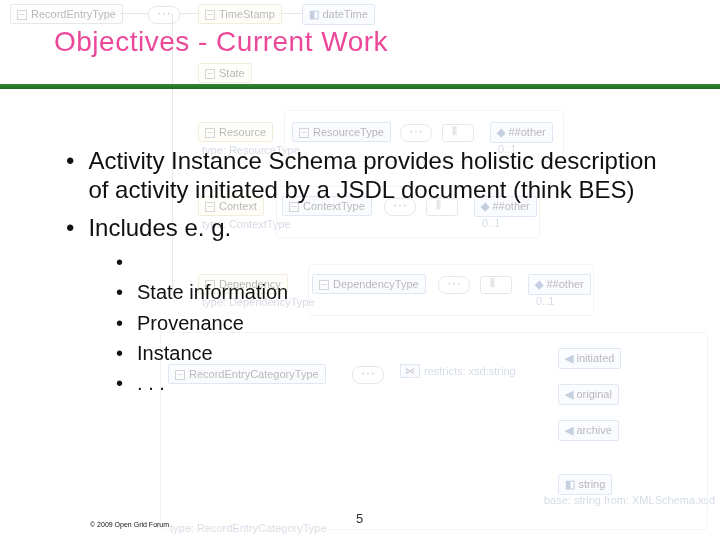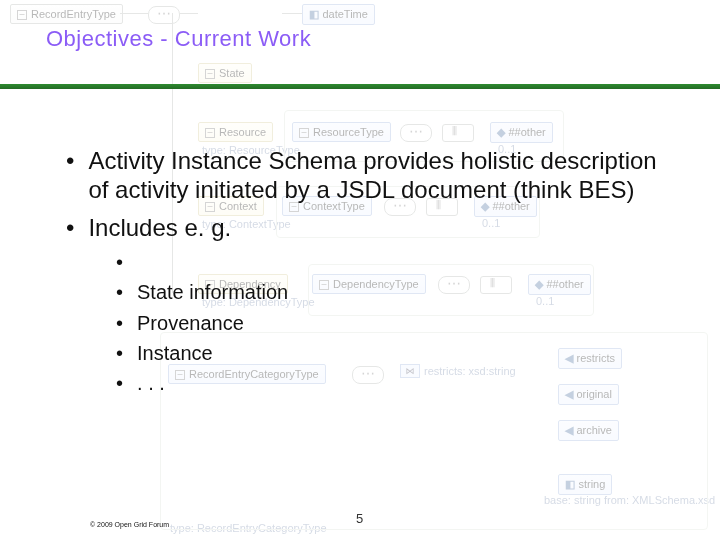--- a/index.html
+++ b/index.html
@@ -11,38 +11,39 @@
 .xsd-box .sq::before{content:"–";display:block;font-size:9px;line-height:7px;text-align:center;color:#666}
 .xsd-conn{position:absolute;background:#b8bcb8;height:1px}
 .xsd-type{position:absolute;font-size:11px;color:#8899b6}
 .joint{position:absolute;width:30px;height:16px;border:1px solid #b8bcb8;border-radius:8px;background:#fff}
 .joint::after{content:"⋯";position:absolute;left:8px;top:-2px;color:#888;font-size:14px}
 .choicej{position:absolute;width:30px;height:16px;border:1px solid #b8bcb8;border-radius:3px;background:#fff}
 .choicej::after{content:"⫴";position:absolute;left:9px;top:-1px;color:#888;font-size:12px}
 .diamond{position:absolute;width:18px;height:12px;border:1px solid #a8bde0;background:#eef4ff;font-size:9px;text-align:center;line-height:12px;color:#556}
 .ang{display:inline-block;color:#5a7aa8;margin-right:3px;font-weight:bold}
 .content{position:absolute;inset:0}
-.title{position:absolute;top:26px;left:46px;font-size:22px;font-weight:400;color:#8b5cf6;letter-spacing:.5px}
+.title{position:absolute;top:26px;left:54px;font-size:28px;font-weight:400;color:#ec4899;letter-spacing:.5px}
 .rule{position:absolute;top:84px;left:0;right:0;height:5px;background:linear-gradient(#2e8b30,#246b25)}
 .bullets{position:absolute;top:146px;left:66px;right:40px;font-size:24px;color:#111;line-height:1.22}
 .b1{display:flex;margin-bottom:8px}
 .b1 .dot{margin-right:14px}
 .sub{margin-left:50px;font-size:20px}
 .sub .row{display:flex;margin-bottom:6px}
 .sub .dot{margin-right:14px}
 .foot{position:absolute;bottom:12px;left:90px;font-size:7px;color:#111}
 .pnum{position:absolute;bottom:14px;left:356px;font-size:13px;color:#333}
 </style>
 </head>
 <body>
 
 <div class="faded-bg">
 
   <div class="xsd-box" style="top:4px;left:10px"><span class="sq"></span><span>RecordEntryType</span></div>
   <div class="joint" style="top:6px;left:148px"></div>
+  <div class="xsd-box yel" style="top:4px;left:198px"><span class="sq"></span><span>TimeStamp</span></div>
   <div class="xsd-box blue" style="top:4px;left:302px"><span class="ang">◧</span><span>dateTime</span></div>
   <div class="xsd-conn" style="top:13px;left:120px;width:28px"></div>
   <div class="xsd-conn" style="top:13px;left:180px;width:18px"></div>
   <div class="xsd-conn" style="top:13px;left:282px;width:20px"></div>
 
   <div class="xsd-box yel" style="top:63px;left:198px"><span class="sq"></span><span>State</span></div>
 
   <div class="xsd-box yel" style="top:122px;left:198px"><span class="sq"></span><span>Resource</span></div>
   <div class="xsd-box blue" style="top:122px;left:292px"><span class="sq"></span><span>ResourceType</span></div>
   <div class="joint" style="top:124px;left:400px"></div>
@@ -64,21 +65,21 @@
   <div class="joint" style="top:276px;left:438px"></div>
   <div class="choicej" style="top:276px;left:480px"></div>
   <div class="xsd-box blue" style="top:274px;left:528px"><span class="ang">◆</span><span>##other</span></div>
   <div class="xsd-type" style="top:296px;left:202px">type: DependencyType</div>
   <div class="xsd-type" style="top:295px;left:536px">0..1</div>
 
   <div class="xsd-box blue" style="top:364px;left:168px"><span class="sq"></span><span>RecordEntryCategoryType</span></div>
   <div class="joint" style="top:366px;left:352px"></div>
   <div class="diamond" style="top:364px;left:400px">⋈</div>
   <div class="xsd-type" style="top:365px;left:424px">restricts: xsd:string</div>
-  <div class="xsd-box blue" style="top:348px;left:558px"><span class="ang">◀</span><span>restricts</span></div>
+  <div class="xsd-box blue" style="top:348px;left:558px"><span class="ang">◀</span><span>initiated</span></div>
   <div class="xsd-box blue" style="top:384px;left:558px"><span class="ang">◀</span><span>original</span></div>
   <div class="xsd-box blue" style="top:420px;left:558px"><span class="ang">◀</span><span>archive</span></div>
   <div class="xsd-box blue" style="top:474px;left:558px"><span class="ang">◧</span><span>string</span></div>
   <div class="xsd-type" style="top:494px;left:544px">base: string from: XMLSchema.xsd</div>
   <div class="xsd-type" style="top:522px;left:170px">type: RecordEntryCategoryType</div>
 
   <div style="position:absolute;top:110px;left:284px;width:278px;height:50px;border:1px solid #dfe4dc;border-radius:4px"></div>
   <div style="position:absolute;top:186px;left:276px;width:262px;height:50px;border:1px solid #dfe4dc;border-radius:4px"></div>
   <div style="position:absolute;top:264px;left:308px;width:284px;height:50px;border:1px solid #dfe4dc;border-radius:4px"></div>
   <div style="position:absolute;top:332px;left:160px;width:546px;height:196px;border:1px solid #dfe4dc;border-radius:4px"></div>

